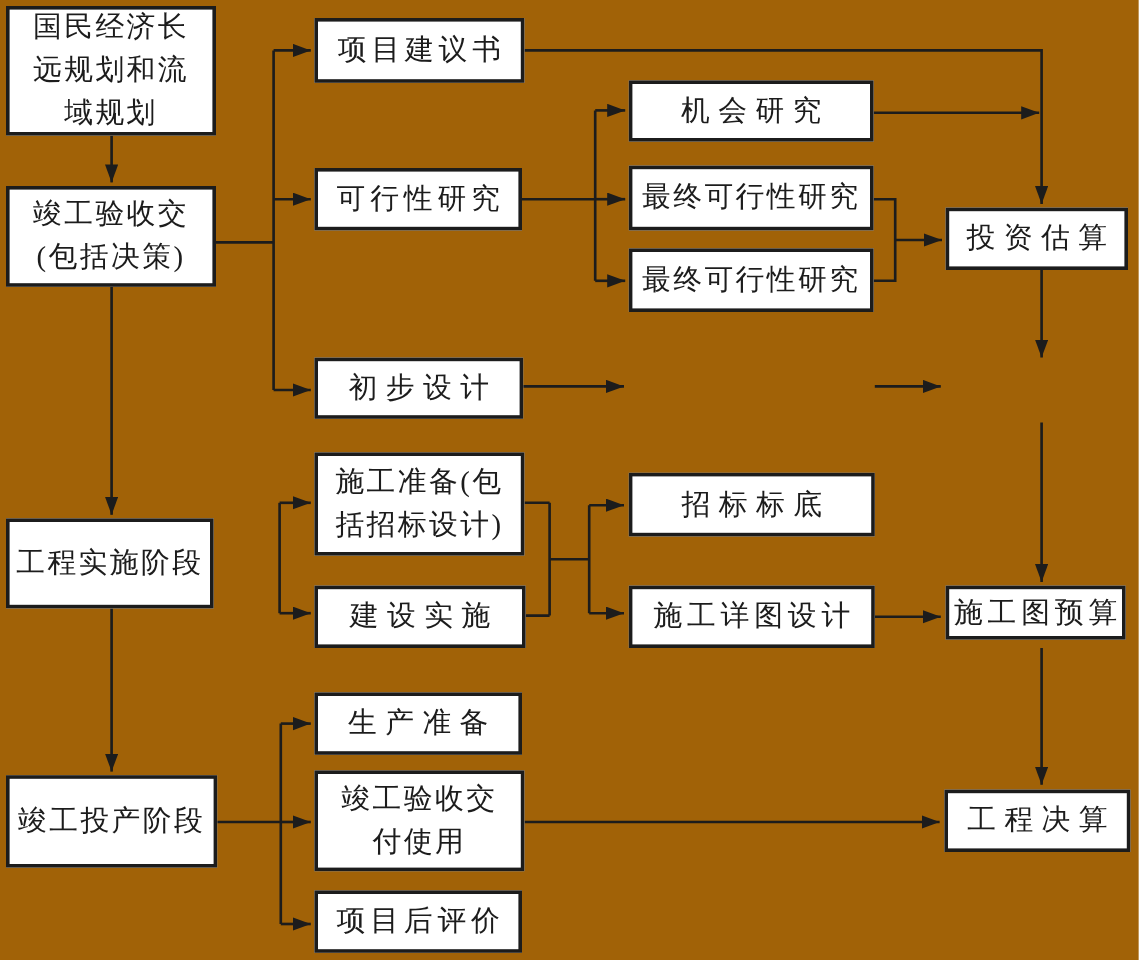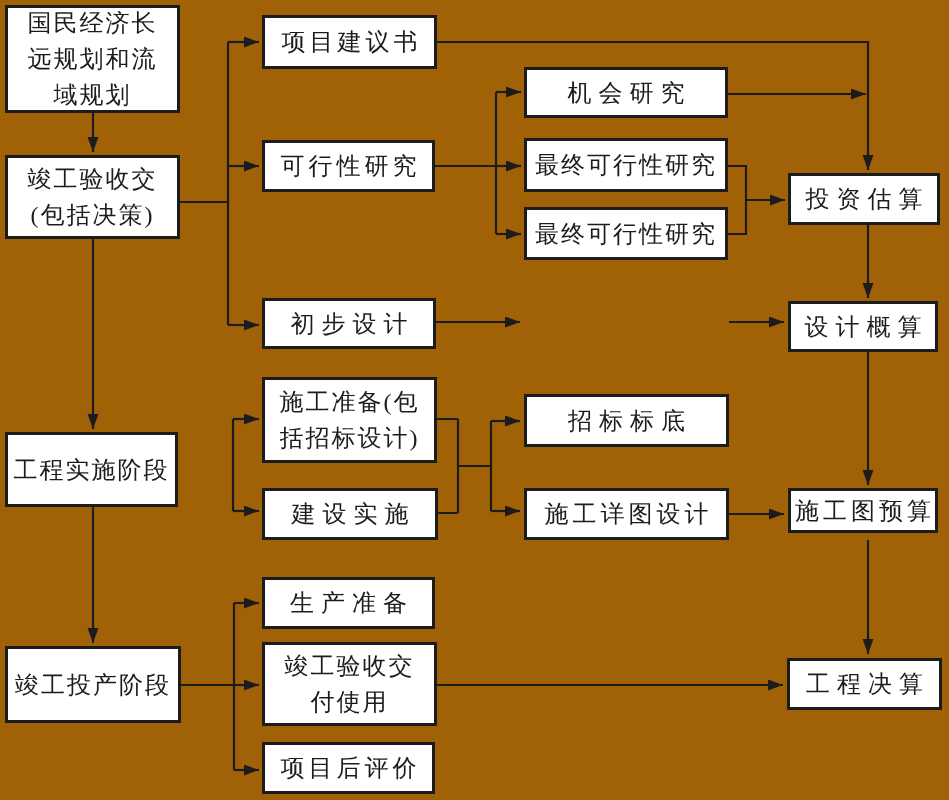--- a/index.html
+++ b/index.html
@@ -119,23 +119,20 @@
   <div class="box" style="left:524px;top:207px;width:204px;height:53px">
       <span>最终可行性研究</span>
     </div>
   <div class="box spread" style="left:788px;top:173px;width:152px;height:52px">
       <span>投资估算</span>
     </div>
 
   <div class="box spread" style="left:262px;top:298px;width:174px;height:51px">
       <span>初步设计</span>
     </div>
-  <div class="box spread" style="left:788px;top:301px;width:150px;height:51px">
-      <span>设计概算</span>
-    </div>
 
   <div class="box" style="left:262px;top:377px;width:175px;height:86px">
       <span>施工准备(包
 括招标设计)</span>
     </div>
   <div class="box spread" style="left:262px;top:488px;width:176px;height:52px">
       <span>建设实施</span>
     </div>
   <div class="box spread" style="left:524px;top:394px;width:205px;height:53px">
       <span>招标标底</span>

